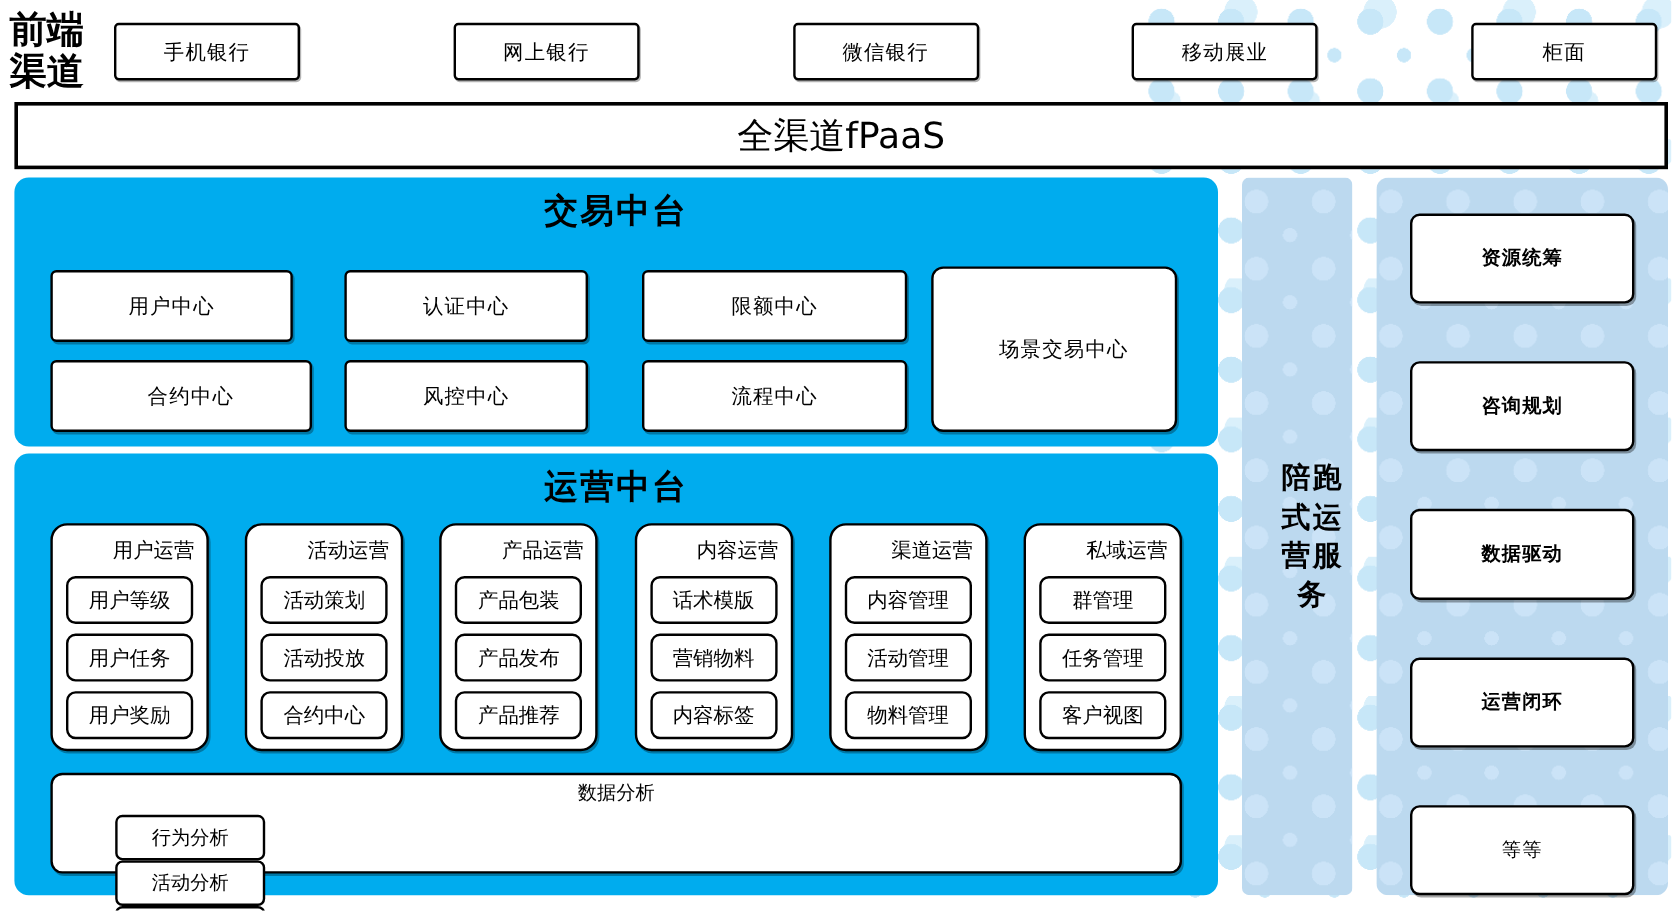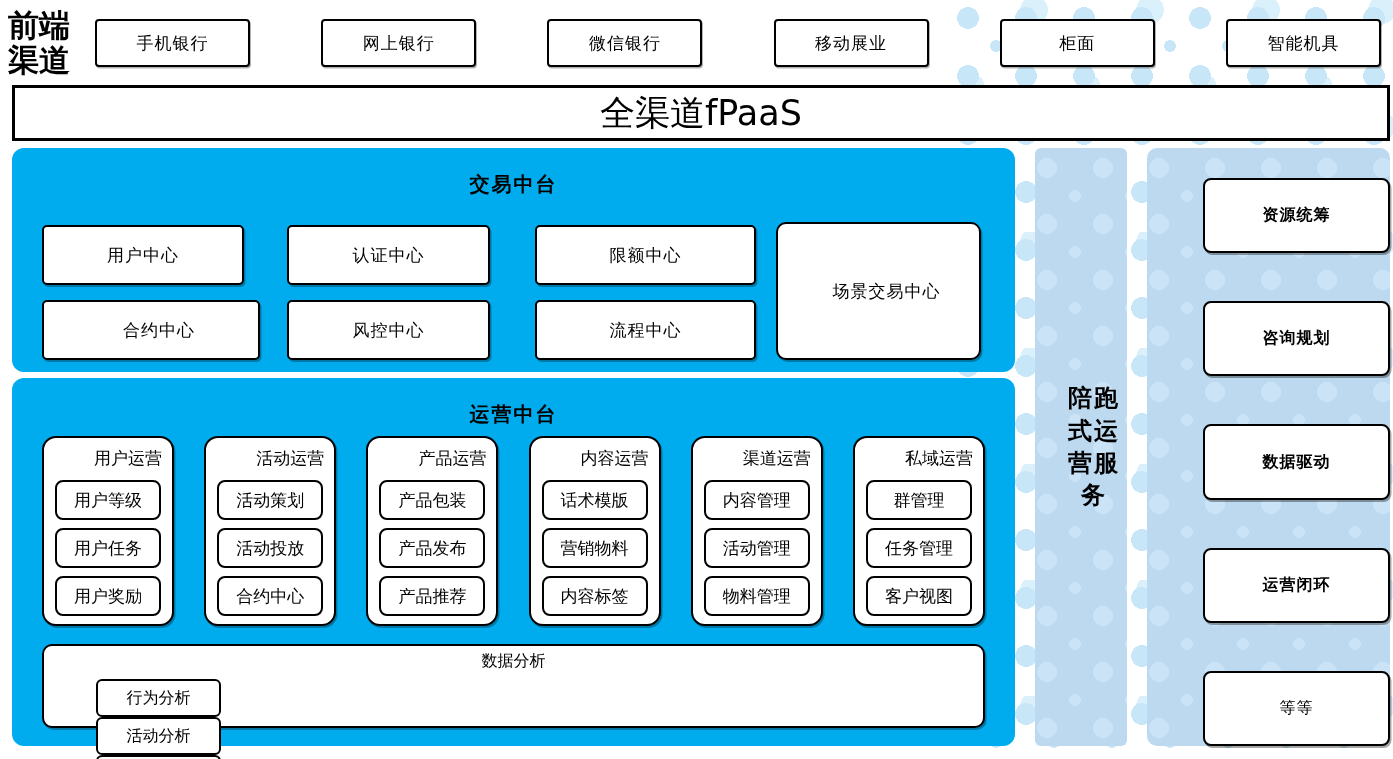--- a/index.html
+++ b/index.html
@@ -35,28 +35,28 @@
     width:155px;height:48px;box-sizing:border-box;background:var(--box-white);
     border:2px solid var(--border-black);border-radius:4px;
     display:flex;align-items:center;justify-content:center;font-size:17px;letter-spacing:1px;
     box-shadow:1px 1.5px 0 rgba(0,0,0,.3);
   }
 
   
   .fpaas{
     position:absolute;left:12px;top:85px;width:1378px;height:56px;box-sizing:border-box;
     background:var(--box-white);border:3px solid var(--border-black);
-    display:flex;align-items:center;justify-content:center;font-size:35px;font-weight:500;
+    display:flex;align-items:center;justify-content:center;font-size:30px;font-weight:500;
   }
 
   
   .panel{position:absolute;left:12px;width:1003px;background:var(--panel-cyan);border-radius:12px;}
   .panel.trade{top:148px;height:224px;}
   .panel.ops{top:378px;height:368px;}
-  .panel-title{text-align:center;font-size:20px;padding-top:23px;letter-spacing:2px;}
+  .panel-title{text-align:center;font-size:28px;padding-top:9px;letter-spacing:2px;}
 
   .tb{
     position:absolute;background:var(--box-white);border:2px solid var(--border-black);border-radius:5px;
     display:flex;align-items:center;justify-content:center;font-size:17px;letter-spacing:1px;
     box-shadow:1.5px 2px 0 rgba(0,0,0,.3);
   }
   .tb-user{left:30px;top:77px;width:198px;height:56px;}
   .tb-auth{left:275px;top:77px;width:199px;height:56px;}
   .tb-limit{left:523px;top:77px;width:217px;height:56px;}
   .tb-contract{left:30px;top:152px;width:198px;height:56px;padding-left:16px;}
@@ -102,21 +102,21 @@
     background-size:56px 56px;
   }
   .side-bar{
     position:absolute;left:1035px;top:148px;width:92px;height:598px;border-radius:6px;
     display:flex;align-items:center;justify-content:center;
   }
   .side-bar-text{width:58px;font-size:24px;font-weight:600;line-height:1.35;text-align:center;word-break:break-all;letter-spacing:2px;margin-left:26px;}
 
   .right-panel{
     position:absolute;left:1147px;top:148px;width:243px;height:598px;border-radius:10px;
-    display:flex;flex-direction:column;align-items:flex-end;padding-top:30px;box-sizing:border-box;gap:48px;
+    display:flex;flex-direction:column;align-items:center;padding-top:30px;box-sizing:border-box;gap:48px;
   }
   .right-box{
     width:187px;height:83px;box-sizing:border-box;background:var(--box-white);
     border:2px solid var(--border-black);border-radius:8px;
     display:flex;align-items:center;justify-content:center;font-size:16px;font-weight:700;letter-spacing:1px;
     box-shadow:1.5px 2px 0 rgba(0,0,0,.35);
   }
   .right-box.regular{font-weight:400;}
 </style>
 </head>
@@ -127,21 +127,20 @@
   <div class="dots-layer"></div>
 
   <div class="front-label serif-head">前端渠道</div>
 
   <div class="channel-row">
     <div class="channel-box">手机银行</div>
     <div class="channel-box">网上银行</div>
     <div class="channel-box">微信银行</div>
     <div class="channel-box">移动展业</div>
     <div class="channel-box">柜面</div>
-    <div class="channel-box">智能机具</div>
   </div>
 
   <div class="fpaas">全渠道fPaaS</div>
 
   <section class="panel trade">
     <div class="panel-title serif-head">交易中台</div>
     <div class="tb tb-user">用户中心</div>
     <div class="tb tb-auth">认证中心</div>
     <div class="tb tb-limit">限额中心</div>
     <div class="tb tb-contract">合约中心</div>

